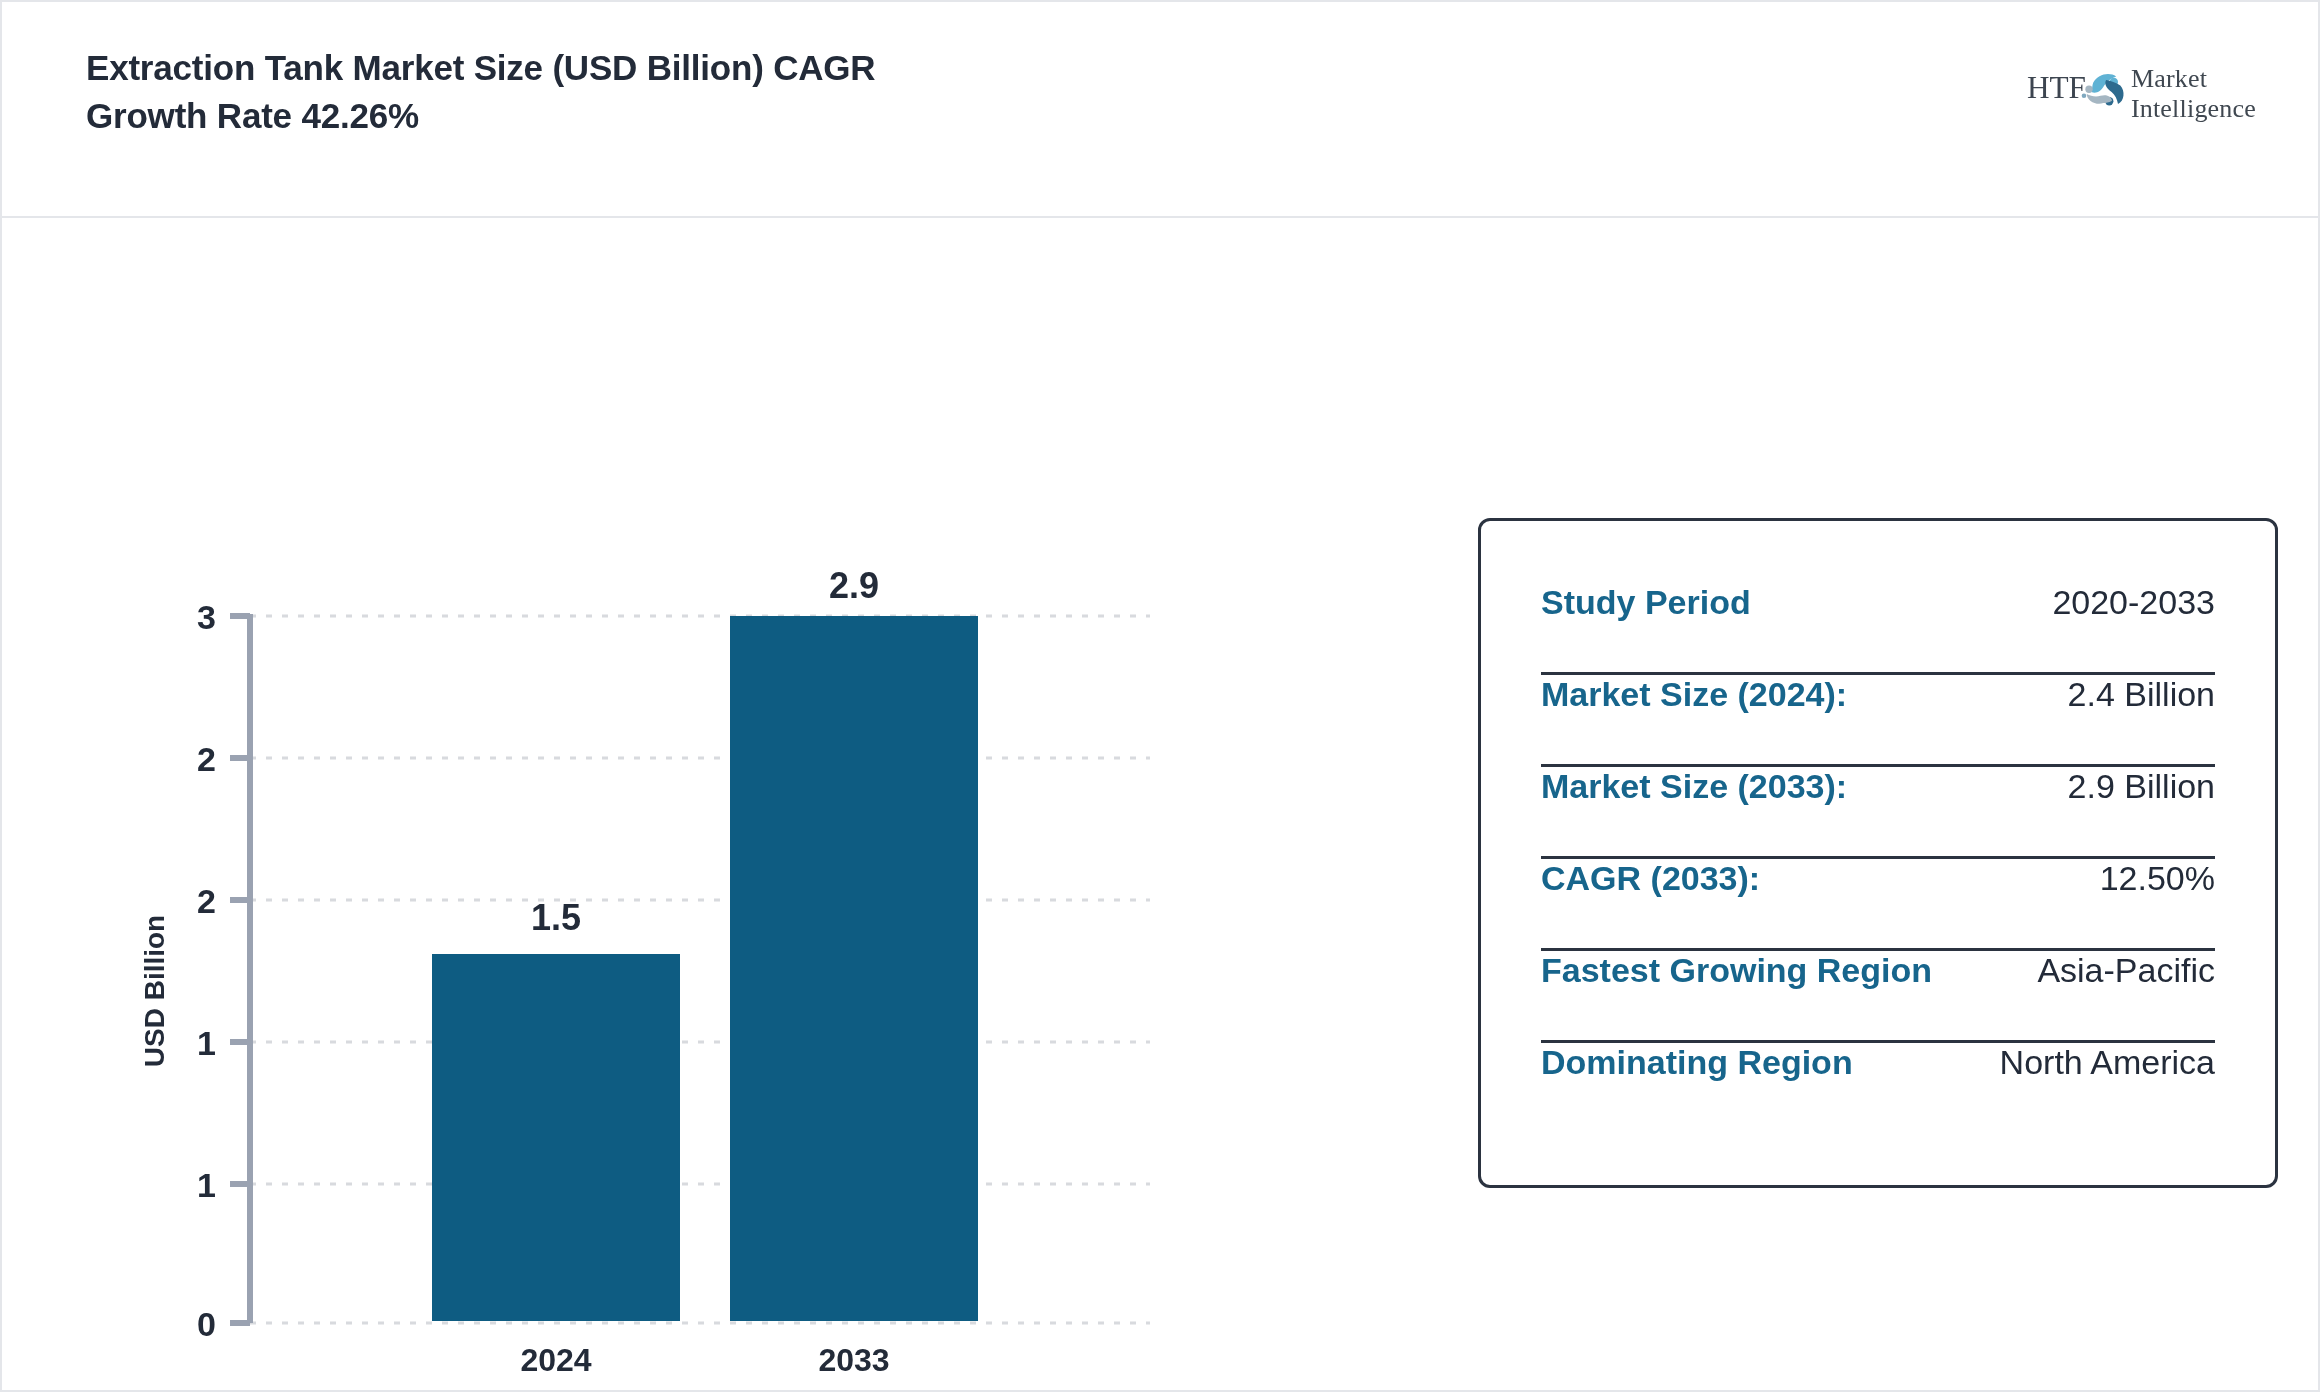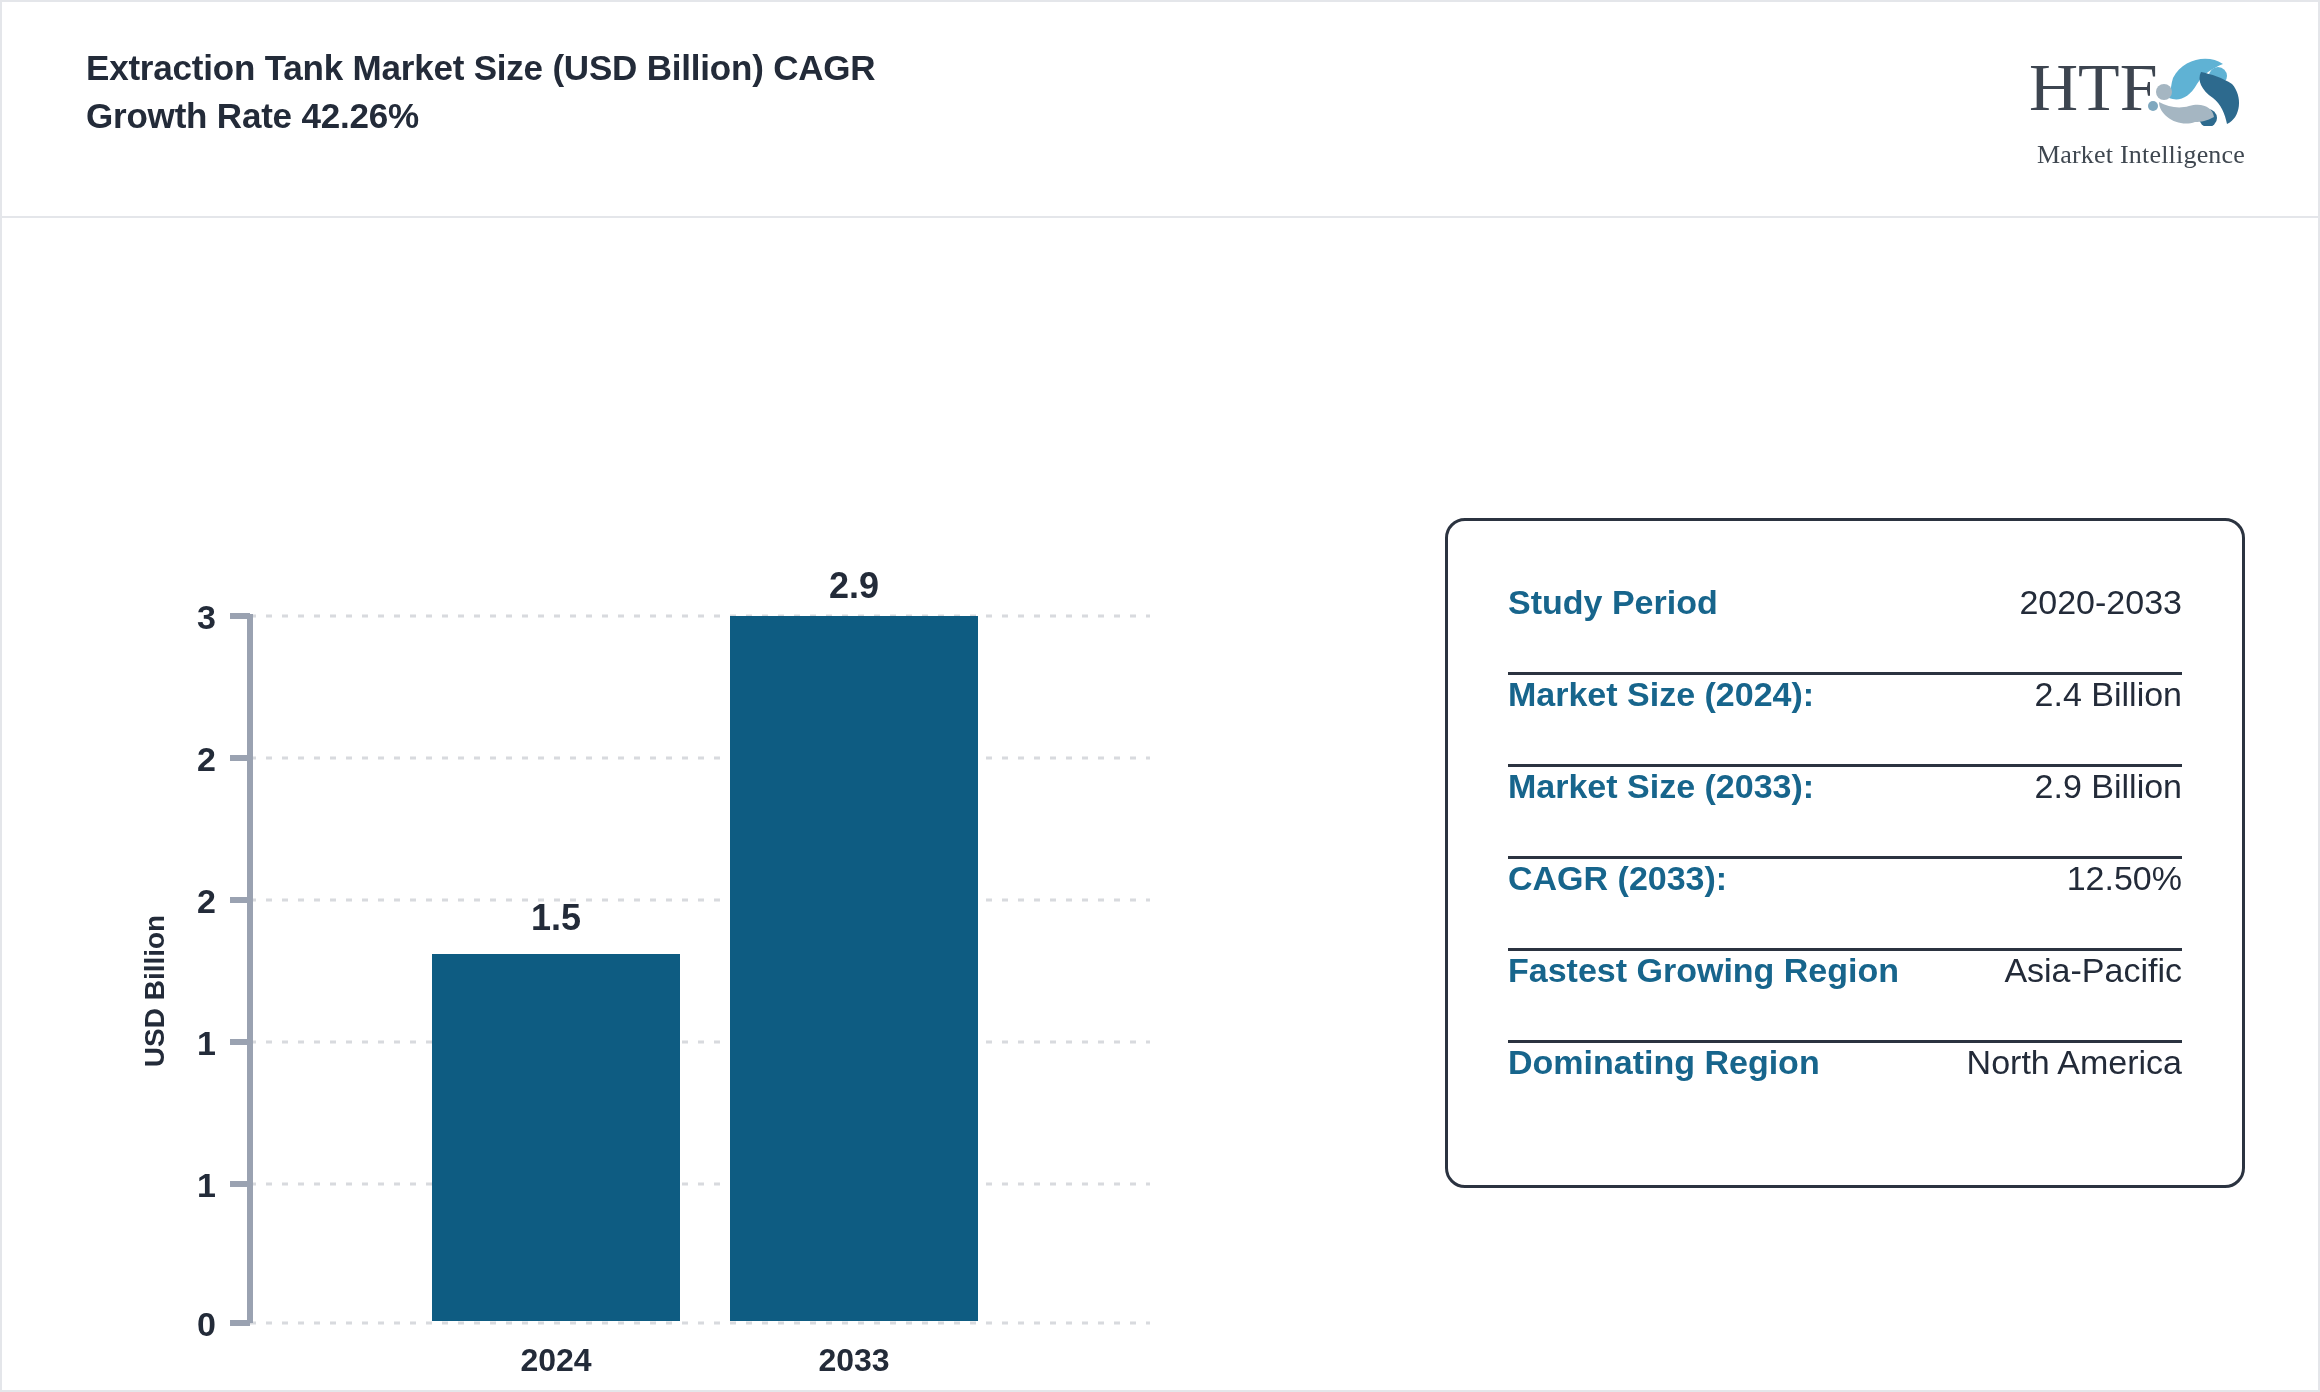--- a/index.html
+++ b/index.html
@@ -38,21 +38,21 @@
     color: #232b39;
     letter-spacing: -0.2px;
     max-width: 1400px;
   }
 
   
   #logo-block {
     width: 230px;
     padding-top: 4px;
     display: flex;
-    flex-direction: column;
+    flex-direction: row;
     align-items: center;
   }
   #logo-mark { display: block; }
   #logo-tagline {
     font-family: "Liberation Serif", serif;
     font-size: 26px;
     color: #3f4750;
     letter-spacing: 0.2px;
     margin-top: 14px;
   }
@@ -70,26 +70,26 @@
     top: 0;
     width: 1380px;
     height: 1172px;
   }
 
   #chart-svg { display: block; }
 
   
   #info-card {
     position: absolute;
-    left: 1443px;
+    left: 1476px;
     top: 300px;
     width: 800px;
     height: 670px;
     border: 3px solid #2b3340;
-    border-radius: 20px;
+    border-radius: 12px;
     background: #ffffff;
     padding: 62px 60px 60px 60px;
   }
 
   .card-row {
     display: flex;
     align-items: baseline;
     justify-content: space-between;
     height: 92px;
     padding-bottom: 8px;

